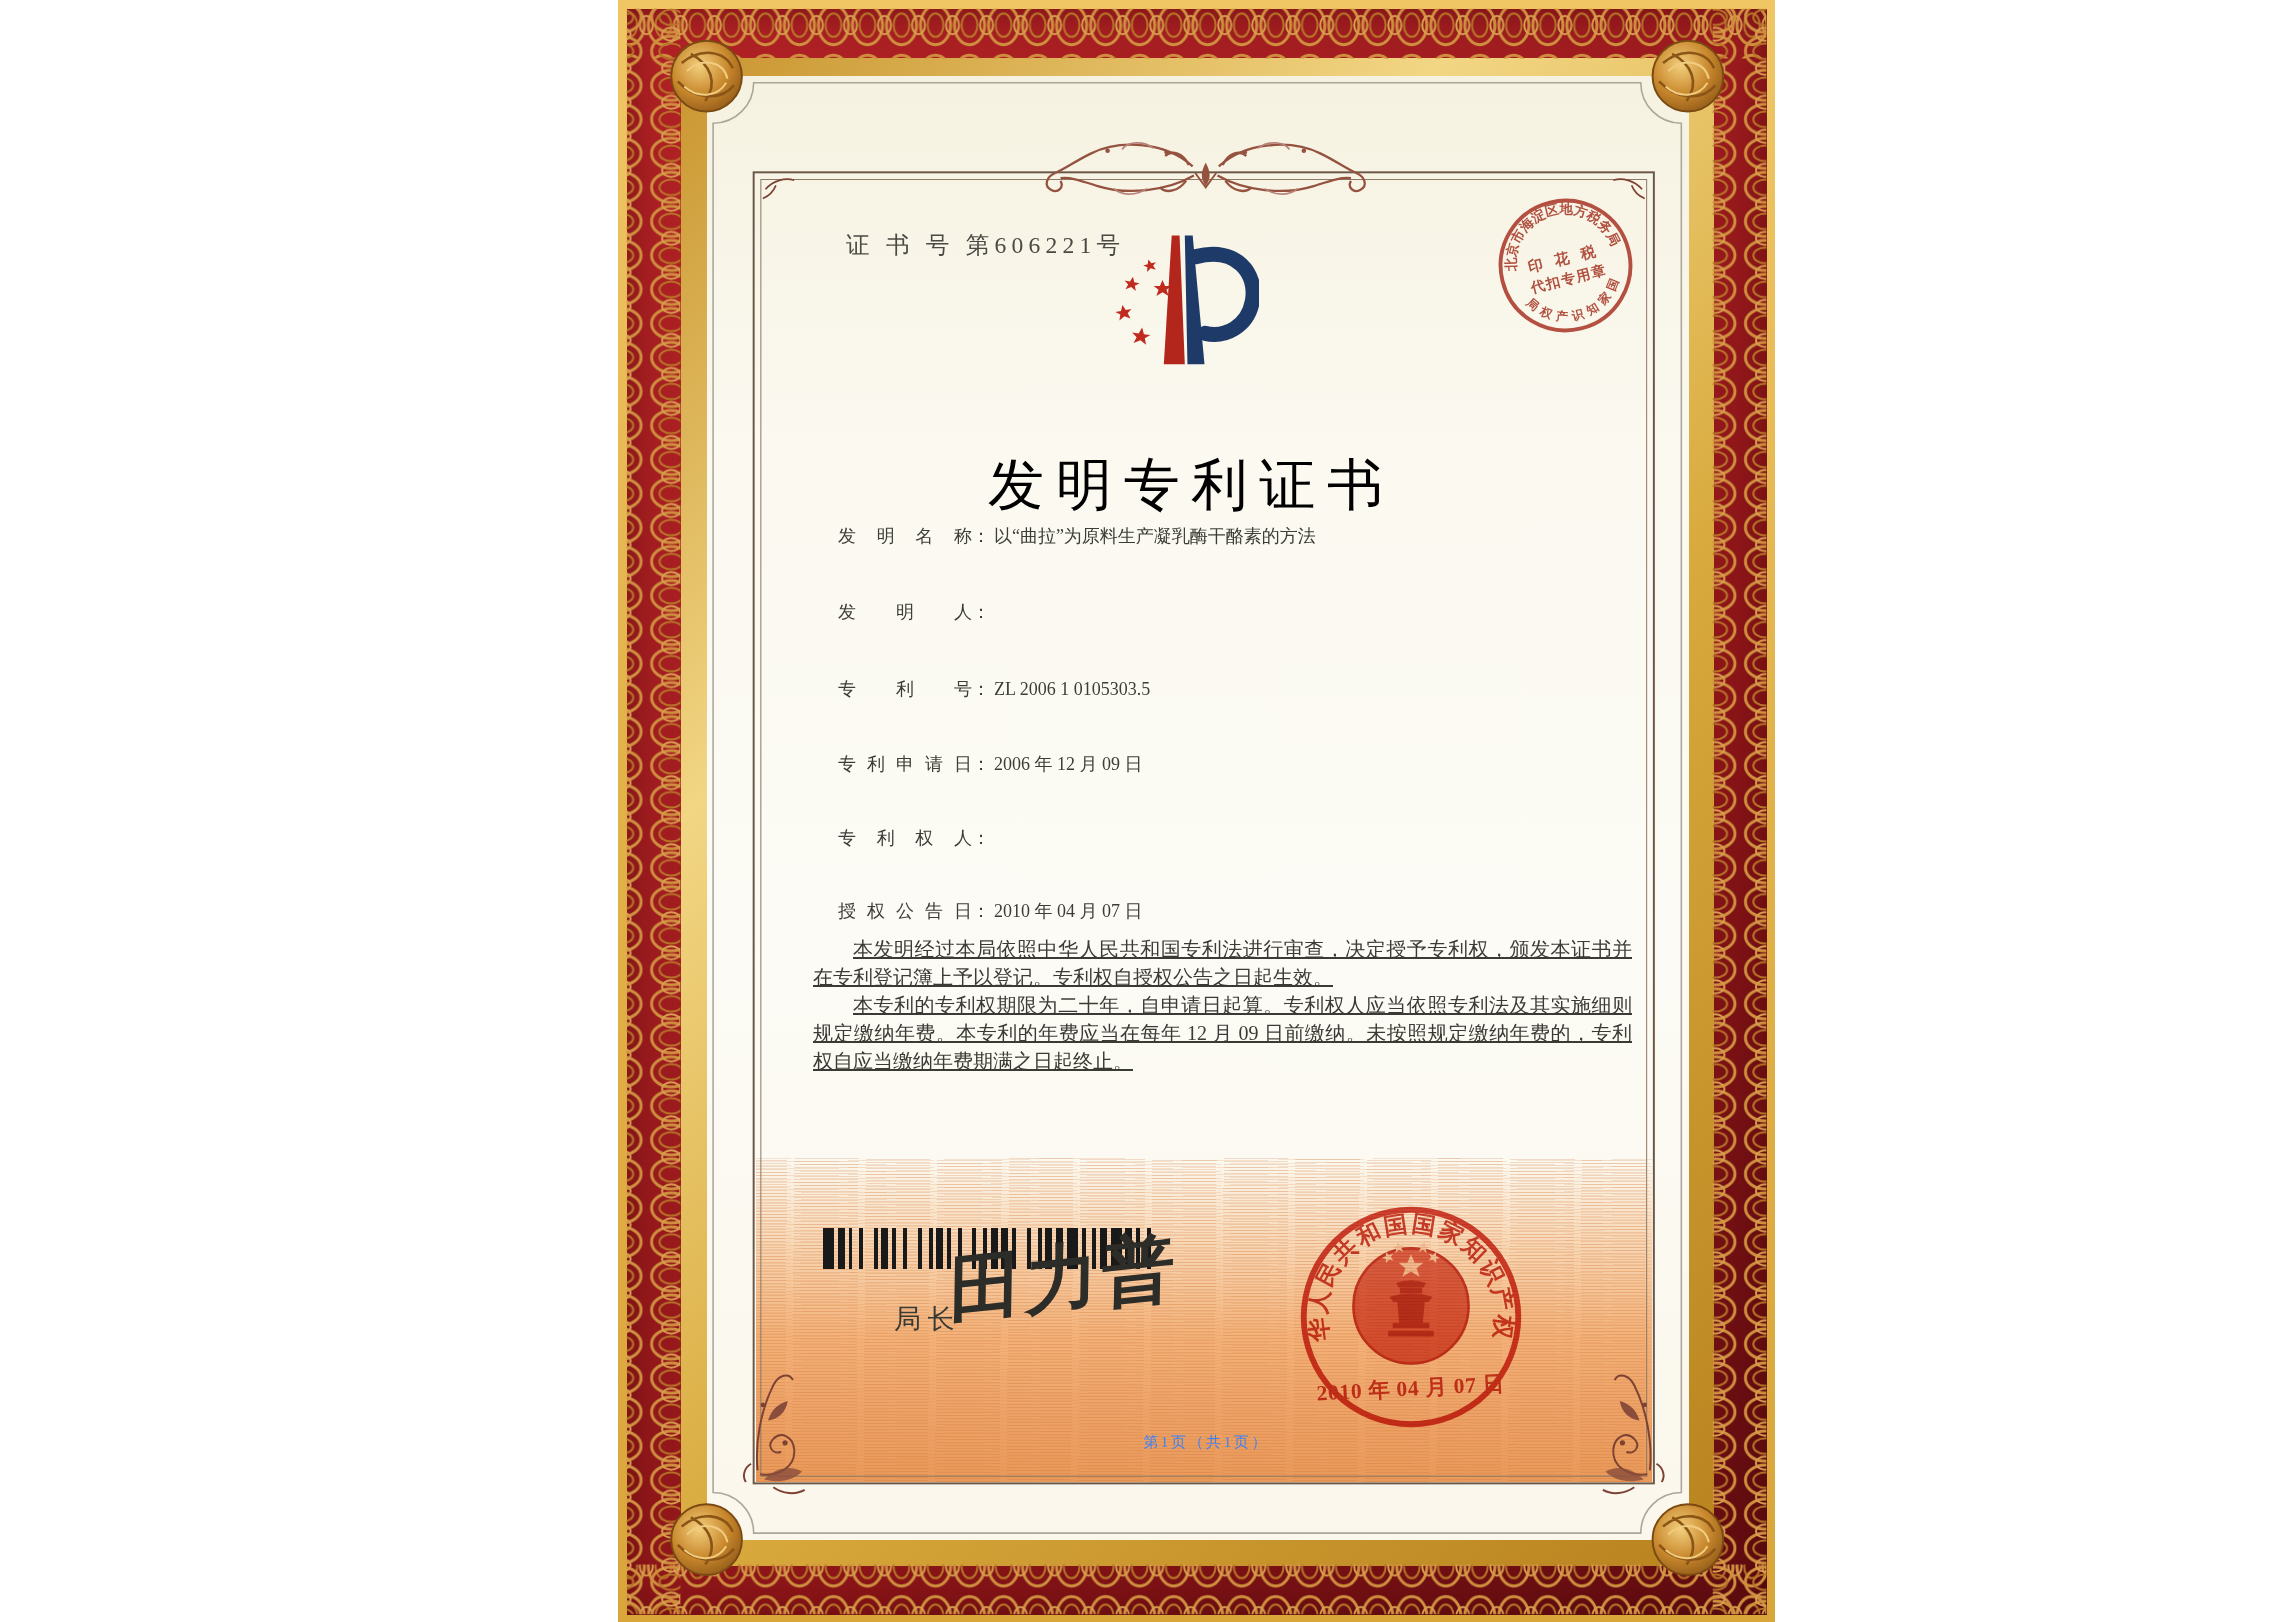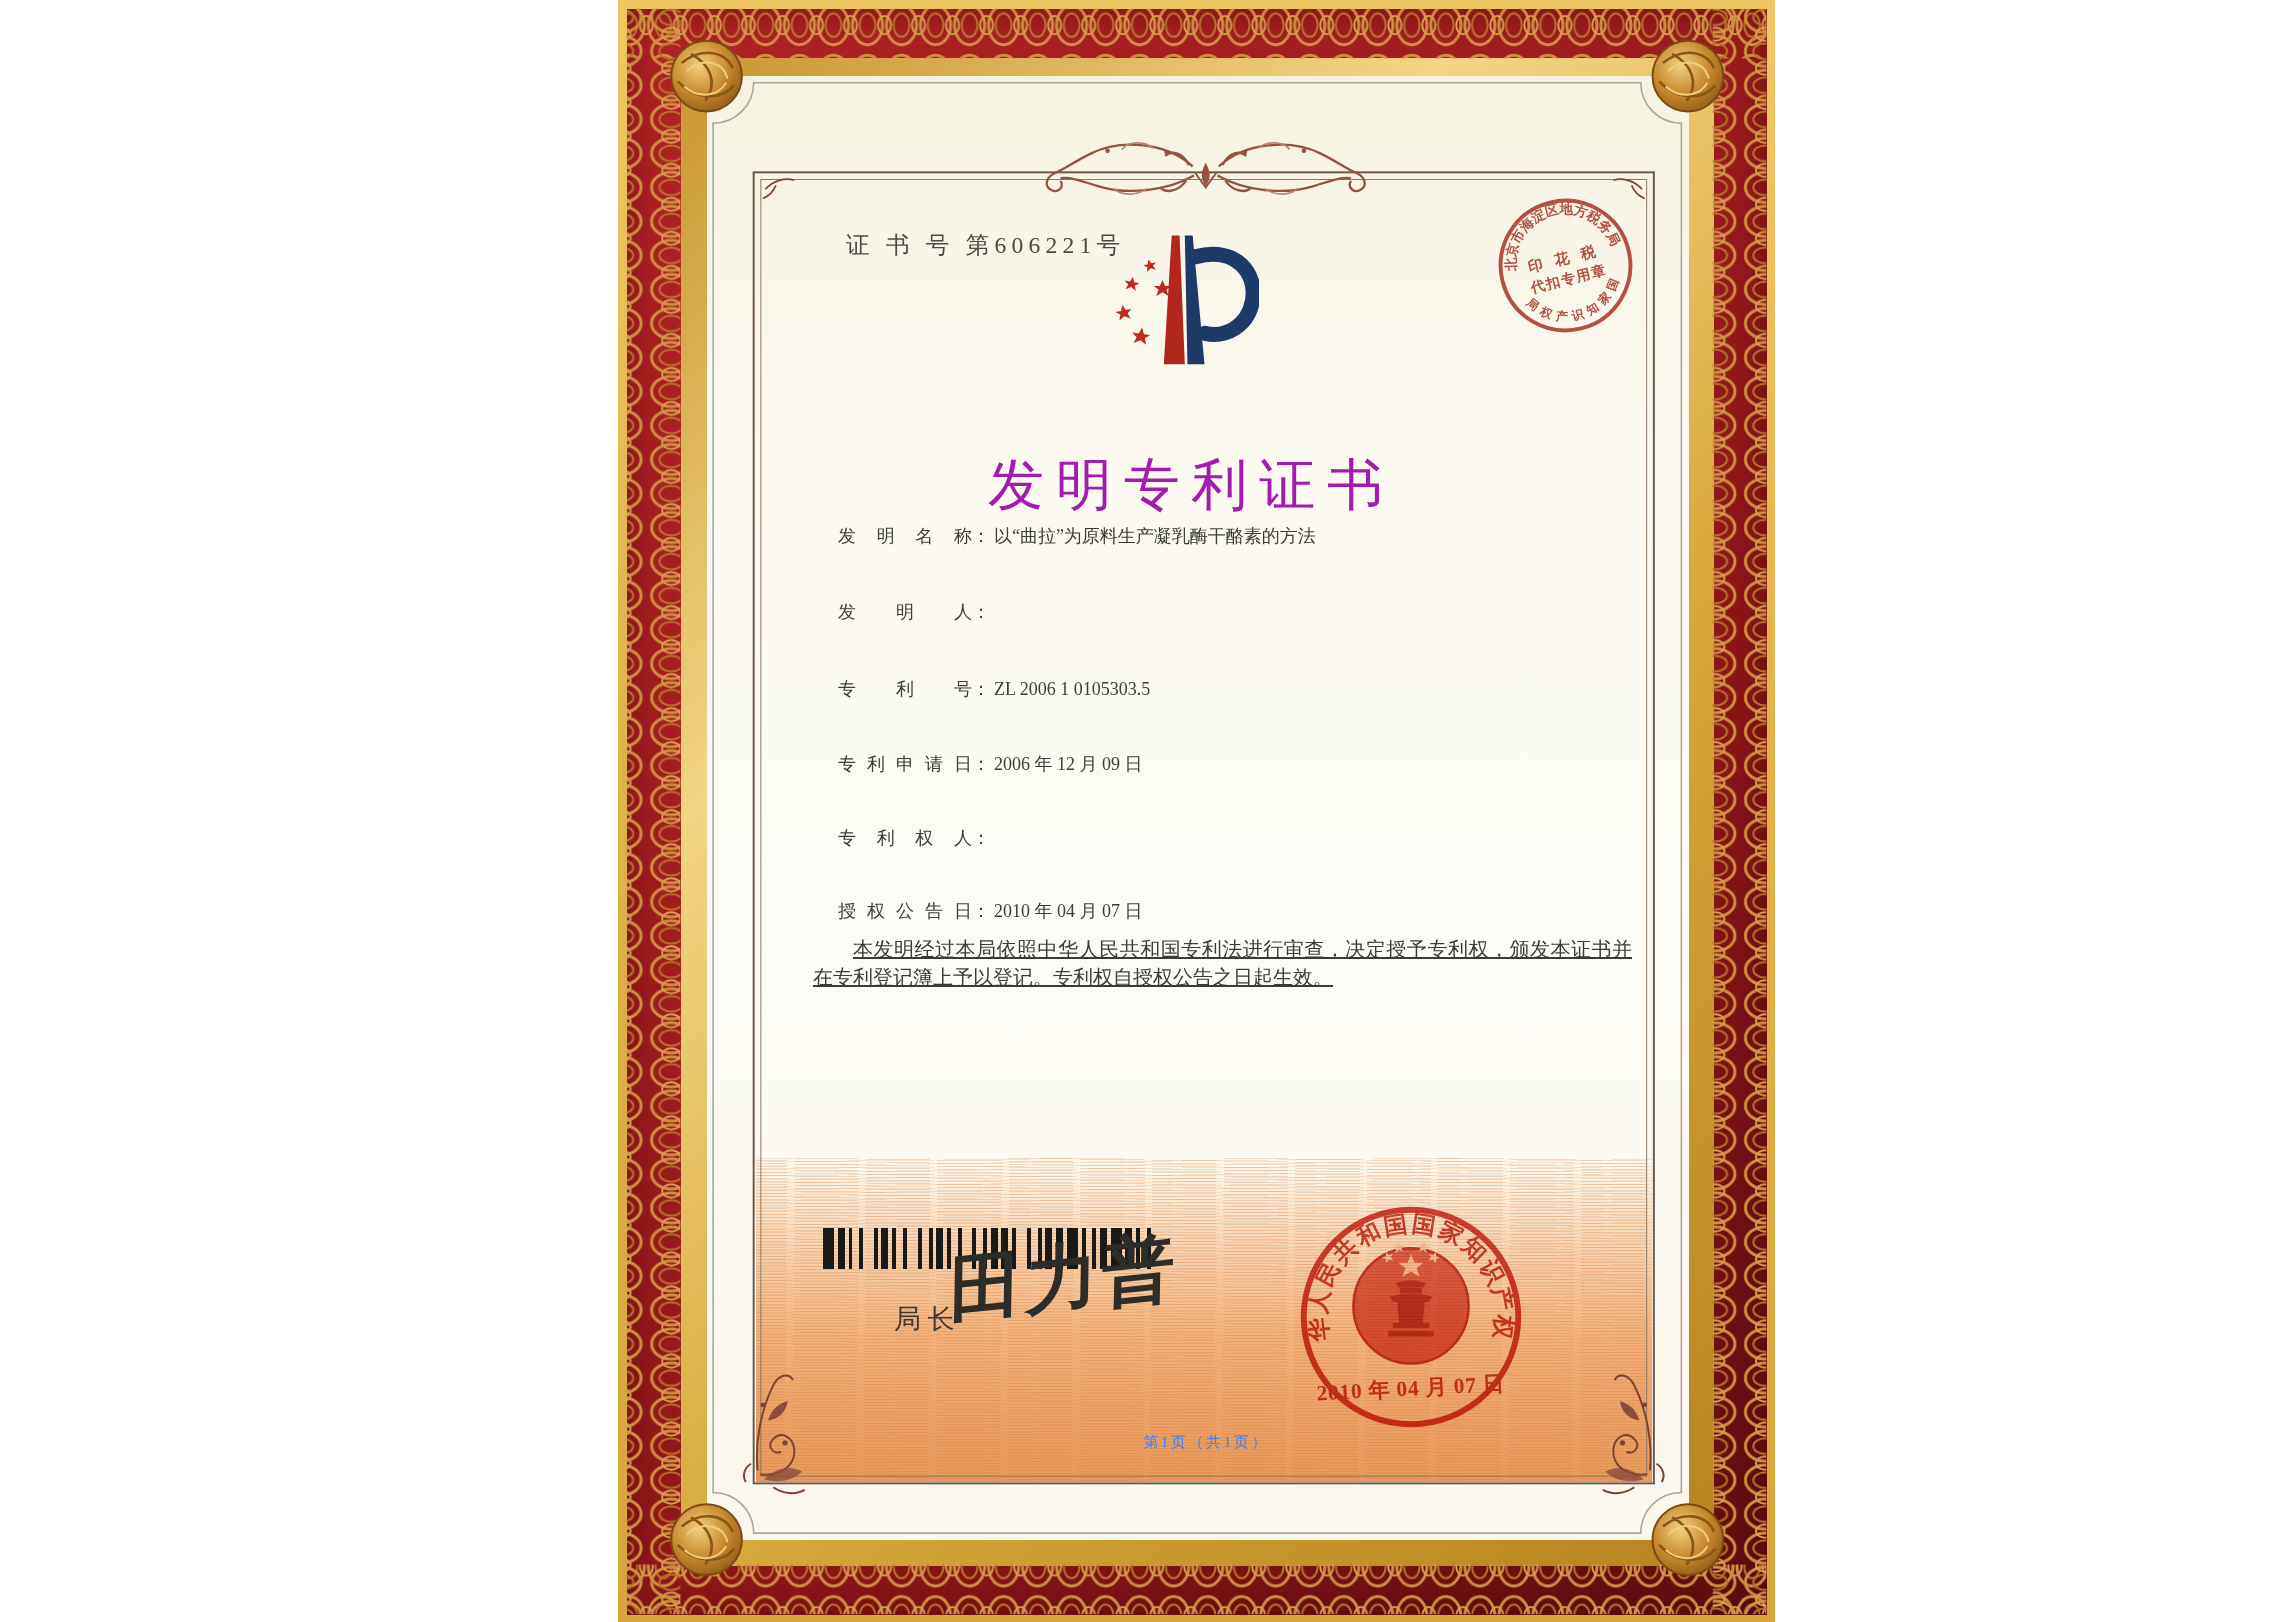--- a/index.html
+++ b/index.html
@@ -20,21 +20,21 @@
   .guilloche{left:756px;top:1158px;width:896px;height:324px;
         background-image:
           repeating-linear-gradient(0.8deg, rgba(201,108,48,.22) 0 0.9px, rgba(0,0,0,0) 0.9px 3px),
           repeating-linear-gradient(-0.6deg, rgba(222,138,70,.20) 0 0.9px, rgba(0,0,0,0) 0.9px 3.5px),
           linear-gradient(180deg, rgba(246,195,147,0) 0%, rgba(246,192,140,.5) 22%,
              rgba(242,170,109,.9) 55%, #eda267 80%, #e99a5a 100%);}
 
   
   .cert-number{left:846px;top:229px;font-size:23.6px;letter-spacing:5.2px;color:#4a4a44;}
   .title{left:766px;top:448px;width:851px;text-align:center;font-size:56px;
-         letter-spacing:11.8px;color:#a21caf;font-weight:500;}
+         letter-spacing:11.8px;color:#000000;font-weight:500;}
   .field-row{left:838px;width:818px;display:flex;align-items:flex-start;
          font-size:18px;line-height:30px;color:#3d3d37;}
   .row-label{display:inline-block;width:134px;text-align:justify;text-align-last:justify;flex:none;}
   .row-colon{flex:none;}
   .row-values{margin-left:3.9px;}
   .paras{left:813px;top:935px;width:819px;font-size:20px;line-height:28px;
          text-align:justify;color:#3b3b35;}
   .paras p{margin:0;text-indent:2em;text-decoration:underline;}
   .barcode{left:823px;top:1228px;width:335px;height:41px;}
   .barcode i{position:absolute;top:0;bottom:0;background:#191919;display:block;}
@@ -207,20 +207,21 @@
   <div class="abs field-row" style="top:896px">
     <span class="row-label">授权公告日</span>
       <span class="row-colon">：</span>
     <div class="row-values">
         <div>2010 年 04 月 07 日</div>
       </div>
   </div>
 
   <div class="abs paras">
     <p>本发明经过本局依照中华人民共和国专利法进行审查，决定授予专利权，颁发本证书并在专利登记簿上予以登记。专利权自授权公告之日起生效。</p>
+    <p>本专利的专利权期限为二十年，自申请日起算。专利权人应当依照专利法及其实施细则规定缴纳年费。本专利的年费应当在每年 12 月 09 日前缴纳。未按照规定缴纳年费的，专利权自应当缴纳年费期满之日起终止。</p>
   </div>
 
   <div class="abs barcode">
       <i style="left:0px;width:11px"></i>
       <i style="left:14.6px;width:7.3px"></i>
       <i style="left:25.5px;width:3.6px"></i>
       <i style="left:36px;width:3.6px"></i>
       <i style="left:51px;width:3.6px"></i>
       <i style="left:58px;width:7.3px"></i>
       <i style="left:69px;width:3.6px"></i>

